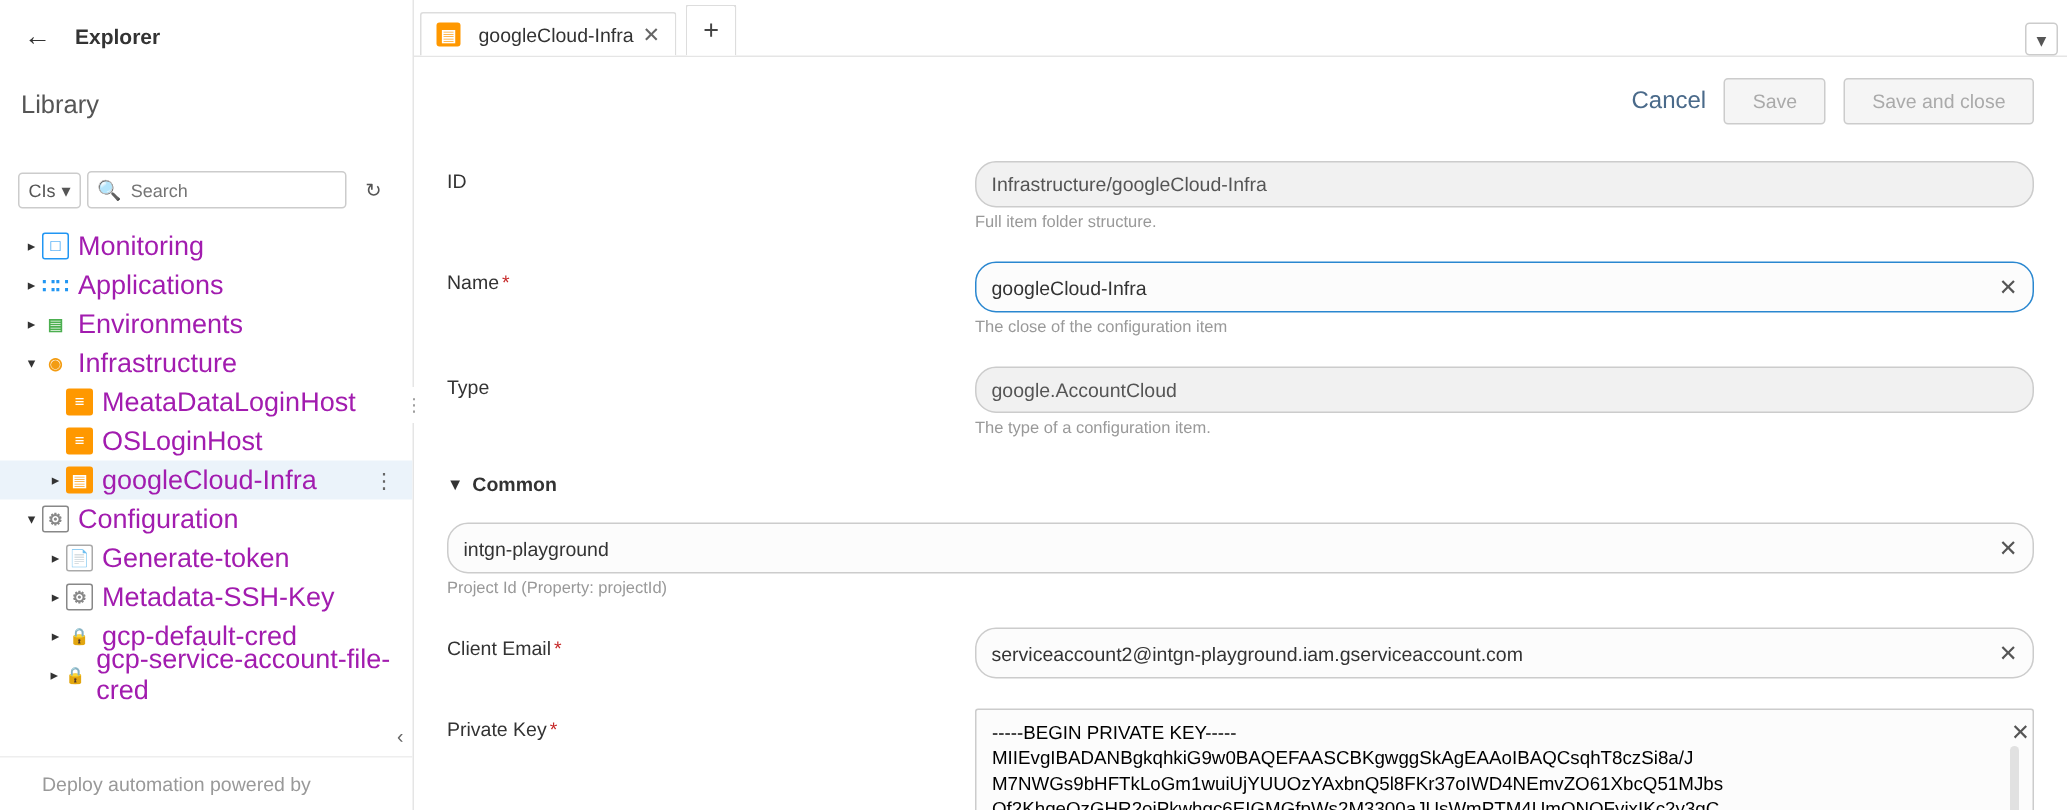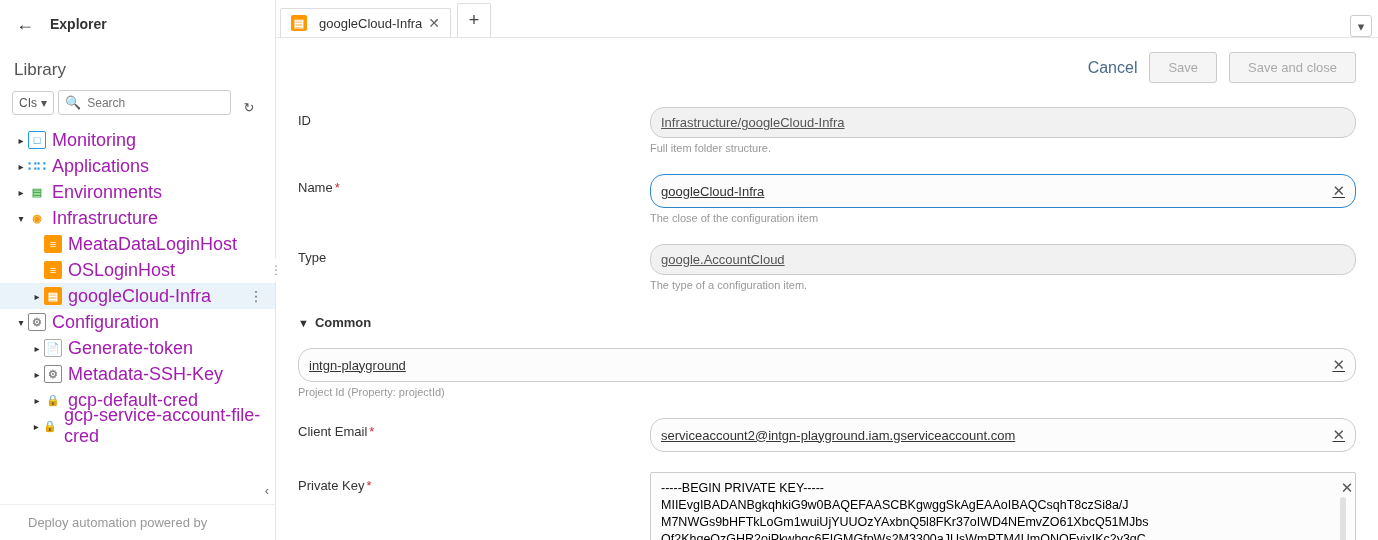--- a/index.html
+++ b/index.html
@@ -39,23 +39,24 @@
       font-size: 14px;
       color: #333;
     }
     .library-label {
       font-size: 17px;
       color: #555;
       padding: 12px 14px 10px 14px;
     }
     .filter-row {
       display: flex;
-      align-items: flex-end;
+      align-items: center;
       padding: 0 12px 8px 12px;
       gap: 4px;
+      margin-top: 24px;
     }
     .cls-box {
       display: flex;
       align-items: center;
       border: 1px solid #ccc;
       border-radius: 3px;
       padding: 4px 6px;
       font-size: 12px;
       color: #555;
       gap: 4px;
@@ -238,21 +239,21 @@
     .form-label .req { color:#c62828; margin-left:2px; }
     .form-control-wrap { flex:1; }
     .input {
       width: 100%;
       border: 1px solid #ccc;
       background: #fcfcfc;
       border-radius: 14px;
       padding: 7px 10px;
       font-size: 13px;
       color: #333;
-      display:flex; align-items:center; justify-content:space-between;text-decoration:underline;
+      display:flex; align-items:center; justify-content:space-between;
     }
     .input.readonly { background: #f1f1f1; color:#555; }
     .input.active { border-color:#2a87d0; }
     .input input, .input textarea {
       border:none; outline:none; background:transparent;
       font-size:13px; color:#333; width:100%; font-family:inherit;
     }
     .clear-x { color:#555; cursor:pointer; font-size:15px; padding-left:8px; }
     .hint { font-size: 11px; color:#999; margin-top:4px; }
     .section-header {

